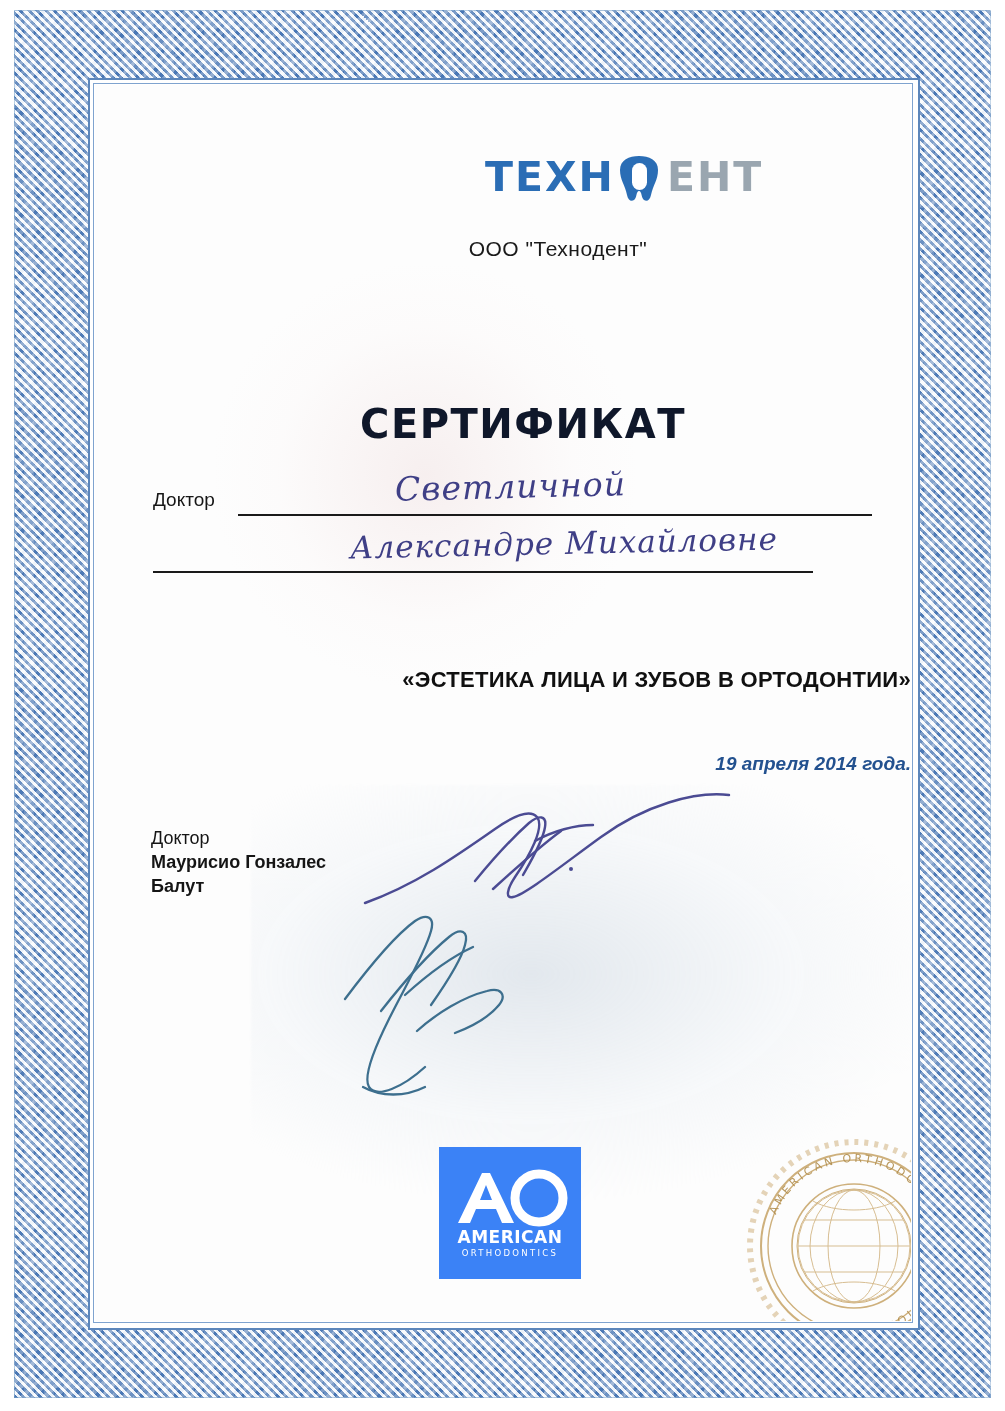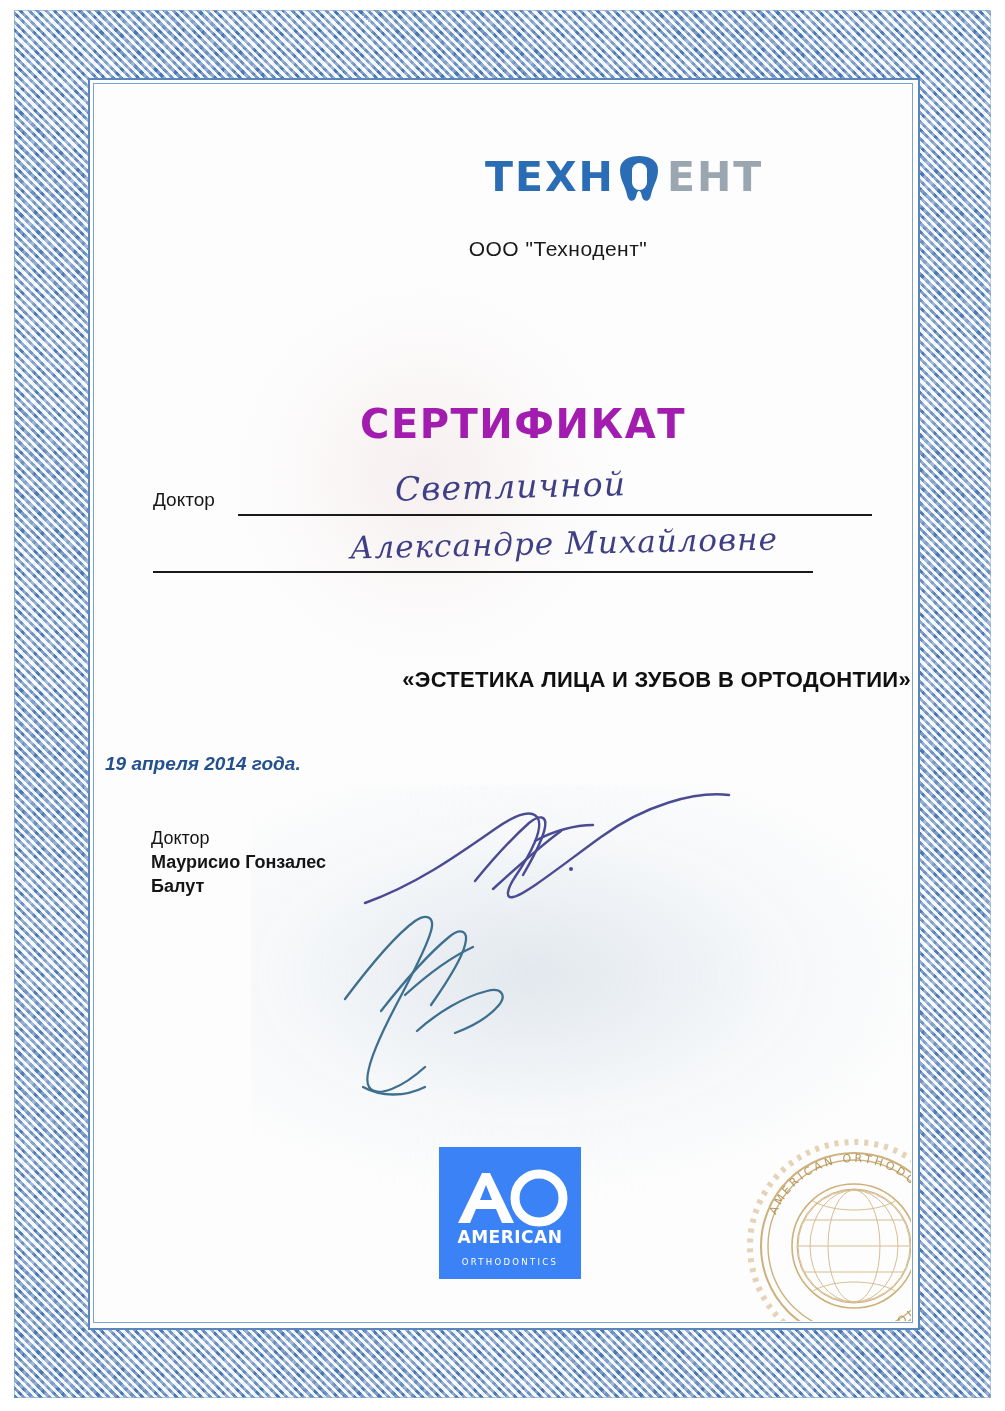--- a/index.html
+++ b/index.html
@@ -145,21 +145,21 @@
     left: 0;
     top: 316px;
     width: 816px;
     text-align: center;
     padding-left: 40px;
     box-sizing: border-box;
     font-family: "DejaVu Sans", sans-serif;
     font-weight: bold;
     font-size: 40px;
     letter-spacing: 1.5px;
-    color: #a21caf;
+    color: #0f172a;
   }
 
   .issued-label {
     position: absolute;
     left: 58px;
     top: 404px;
     font-size: 19px;
     color: #161616;
   }
 
@@ -226,21 +226,21 @@
     font-size: 22px;
     letter-spacing: .3px;
     color: #101010;
   }
 
   .date {
     position: absolute;
     left: 0;
     top: 668px;
     width: 816px;
-    text-align: left;
+    text-align: right;
     padding-left: 10px;
     box-sizing: border-box;
     font-style: italic;
     font-weight: bold;
     font-size: 19px;
     color: #23518f;
   }
 
   
   .sig-block {
@@ -289,21 +289,21 @@
     font-family: "DejaVu Sans", sans-serif;
     font-weight: bold;
     font-size: 17px;
     letter-spacing: .5px;
     line-height: 1;
   }
   .ao-sub {
     font-family: "DejaVu Sans", sans-serif;
     font-size: 8.5px;
     letter-spacing: 2.3px;
-    margin-top: 11px;
+    margin-top: 2px;
     text-align: center;
   }
 
   
   .seal {
     position: absolute;
     left: 648px;
     top: 1050px;
     width: 222px;
     height: 222px;

